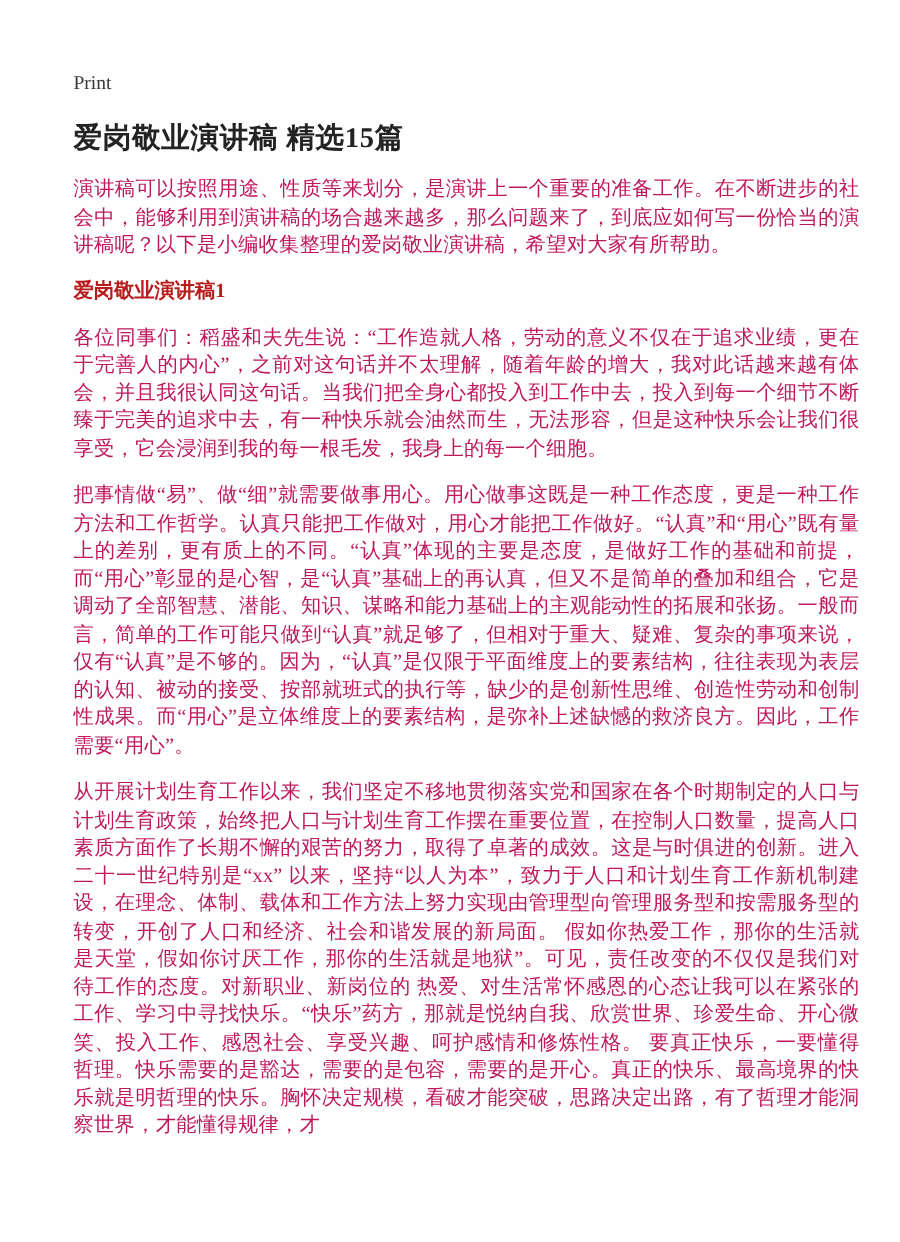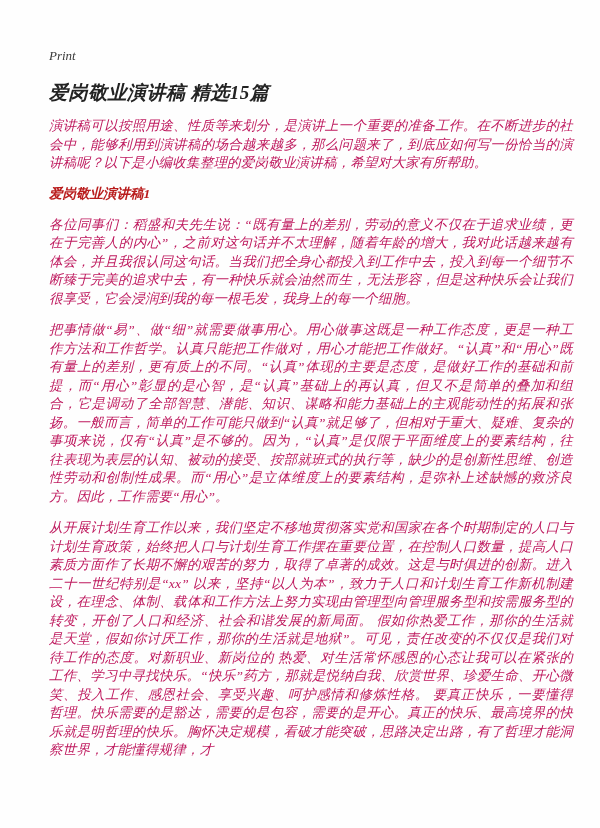--- a/index.html
+++ b/index.html
@@ -13,21 +13,20 @@
     overflow: hidden;
     font-family: "Liberation Serif", serif;
     color: #2e2e2e;
   }
   .page {
     box-sizing: border-box;
     width: 600px;
     height: 828px;
     padding: 46px 27px 0 49px;
     background: #fefefe;
-    font-style: italic;
   }
   .print-link {
     font-family: "Liberation Serif", serif;
     font-size: 13px;
     color: #3a3a3a;
     line-height: 15px;
     cursor: pointer;
     display: inline-block;
   }
   .doc-title {
@@ -68,19 +67,19 @@
 
   <span class="print-link">Print</span>
 
   <h1 class="doc-title">爱岗敬业演讲稿 精选15篇</h1>
 
 
   <p class="para">演讲稿可以按照用途、性质等来划分，是演讲上一个重要的准备工作。在不断进步的社会中，能够利用到演讲稿的场合越来越多，那么问题来了，到底应如何写一份恰当的演讲稿呢？以下是小编收集整理的爱岗敬业演讲稿，希望对大家有所帮助。</p>
 
   <h2 class="section-heading">爱岗敬业演讲稿1</h2>
 
-  <p class="para">各位同事们：稻盛和夫先生说：“既有量上的差别，劳动的意义不仅在于追求业绩，更在于完善人的内心”，之前对这句话并不太理解，随着年龄的增大，我对此话越来越有体会，并且我很认同这句话。当我们把全身心都投入到工作中去，投入到每一个细节不断臻于完美的追求中去，有一种快乐就会油然而生，无法形容，但是这种快乐会让我们很享受，它会浸润到我的每一根毛发，我身上的每一个细胞。</p>
+  <p class="para">各位同事们：稻盛和夫先生说：“工作造就人格，劳动的意义不仅在于追求业绩，更在于完善人的内心”，之前对这句话并不太理解，随着年龄的增大，我对此话越来越有体会，并且我很认同这句话。当我们把全身心都投入到工作中去，投入到每一个细节不断臻于完美的追求中去，有一种快乐就会油然而生，无法形容，但是这种快乐会让我们很享受，它会浸润到我的每一根毛发，我身上的每一个细胞。</p>
 
   <p class="para">把事情做“易”、做“细”就需要做事用心。用心做事这既是一种工作态度，更是一种工作方法和工作哲学。认真只能把工作做对，用心才能把工作做好。“认真”和“用心”既有量上的差别，更有质上的不同。“认真”体现的主要是态度，是做好工作的基础和前提，而“用心”彰显的是心智，是“认真”基础上的再认真，但又不是简单的叠加和组合，它是调动了全部智慧、潜能、知识、谋略和能力基础上的主观能动性的拓展和张扬。一般而言，简单的工作可能只做到“认真”就足够了，但相对于重大、疑难、复杂的事项来说，仅有“认真”是不够的。因为，“认真”是仅限于平面维度上的要素结构，往往表现为表层的认知、被动的接受、按部就班式的执行等，缺少的是创新性思维、创造性劳动和创制性成果。而“用心”是立体维度上的要素结构，是弥补上述缺憾的救济良方。因此，工作需要“用心”。</p>
 
   <p class="para">从开展计划生育工作以来，我们坚定不移地贯彻落实党和国家在各个时期制定的人口与计划生育政策，始终把人口与计划生育工作摆在重要位置，在控制人口数量，提高人口素质方面作了长期不懈的艰苦的努力，取得了卓著的成效。这是与时俱进的创新。进入二十一世纪特别是“xx” 以来，坚持“以人为本”，致力于人口和计划生育工作新机制建设，在理念、体制、载体和工作方法上努力实现由管理型向管理服务型和按需服务型的转变，开创了人口和经济、社会和谐发展的新局面。 假如你热爱工作，那你的生活就是天堂，假如你讨厌工作，那你的生活就是地狱”。可见，责任改变的不仅仅是我们对待工作的态度。对新职业、新岗位的 热爱、对生活常怀感恩的心态让我可以在紧张的工作、学习中寻找快乐。“快乐”药方，那就是悦纳自我、欣赏世界、珍爱生命、开心微笑、投入工作、感恩社会、享受兴趣、呵护感情和修炼性格。 要真正快乐，一要懂得哲理。快乐需要的是豁达，需要的是包容，需要的是开心。真正的快乐、最高境界的快乐就是明哲理的快乐。胸怀决定规模，看破才能突破，思路决定出路，有了哲理才能洞察世界，才能懂得规律，才</p>
 
 </div>
 
 </body></html>

